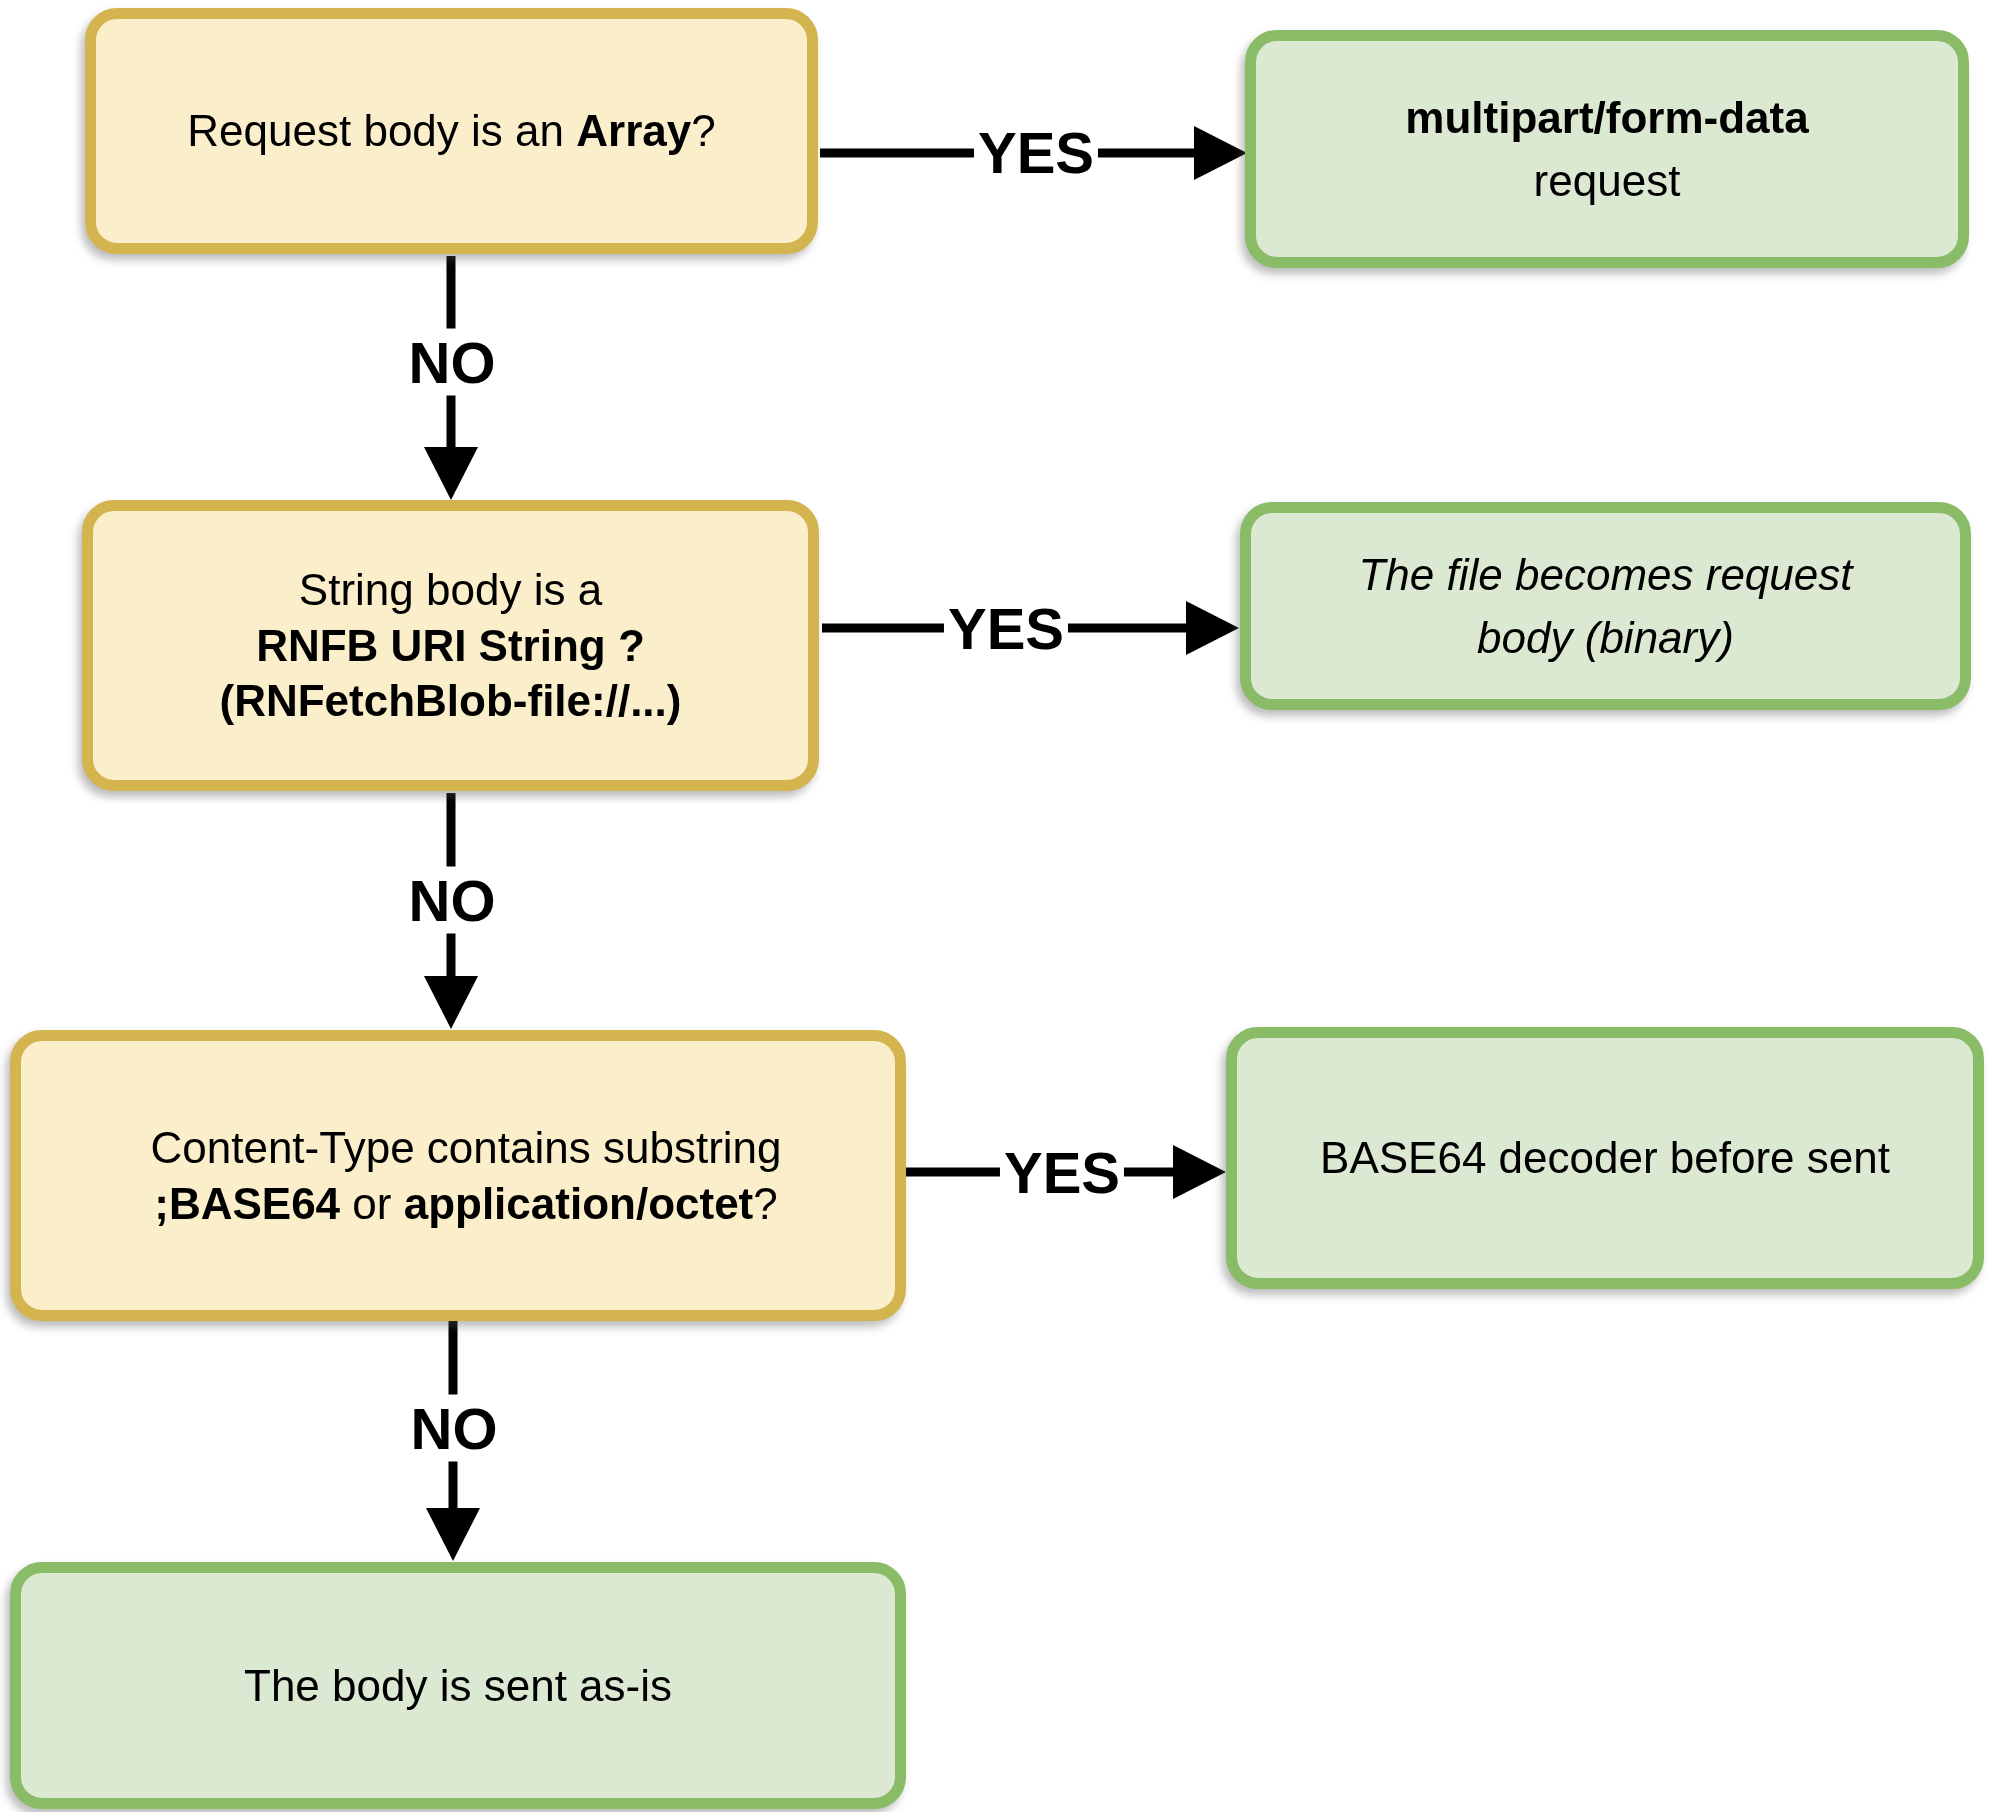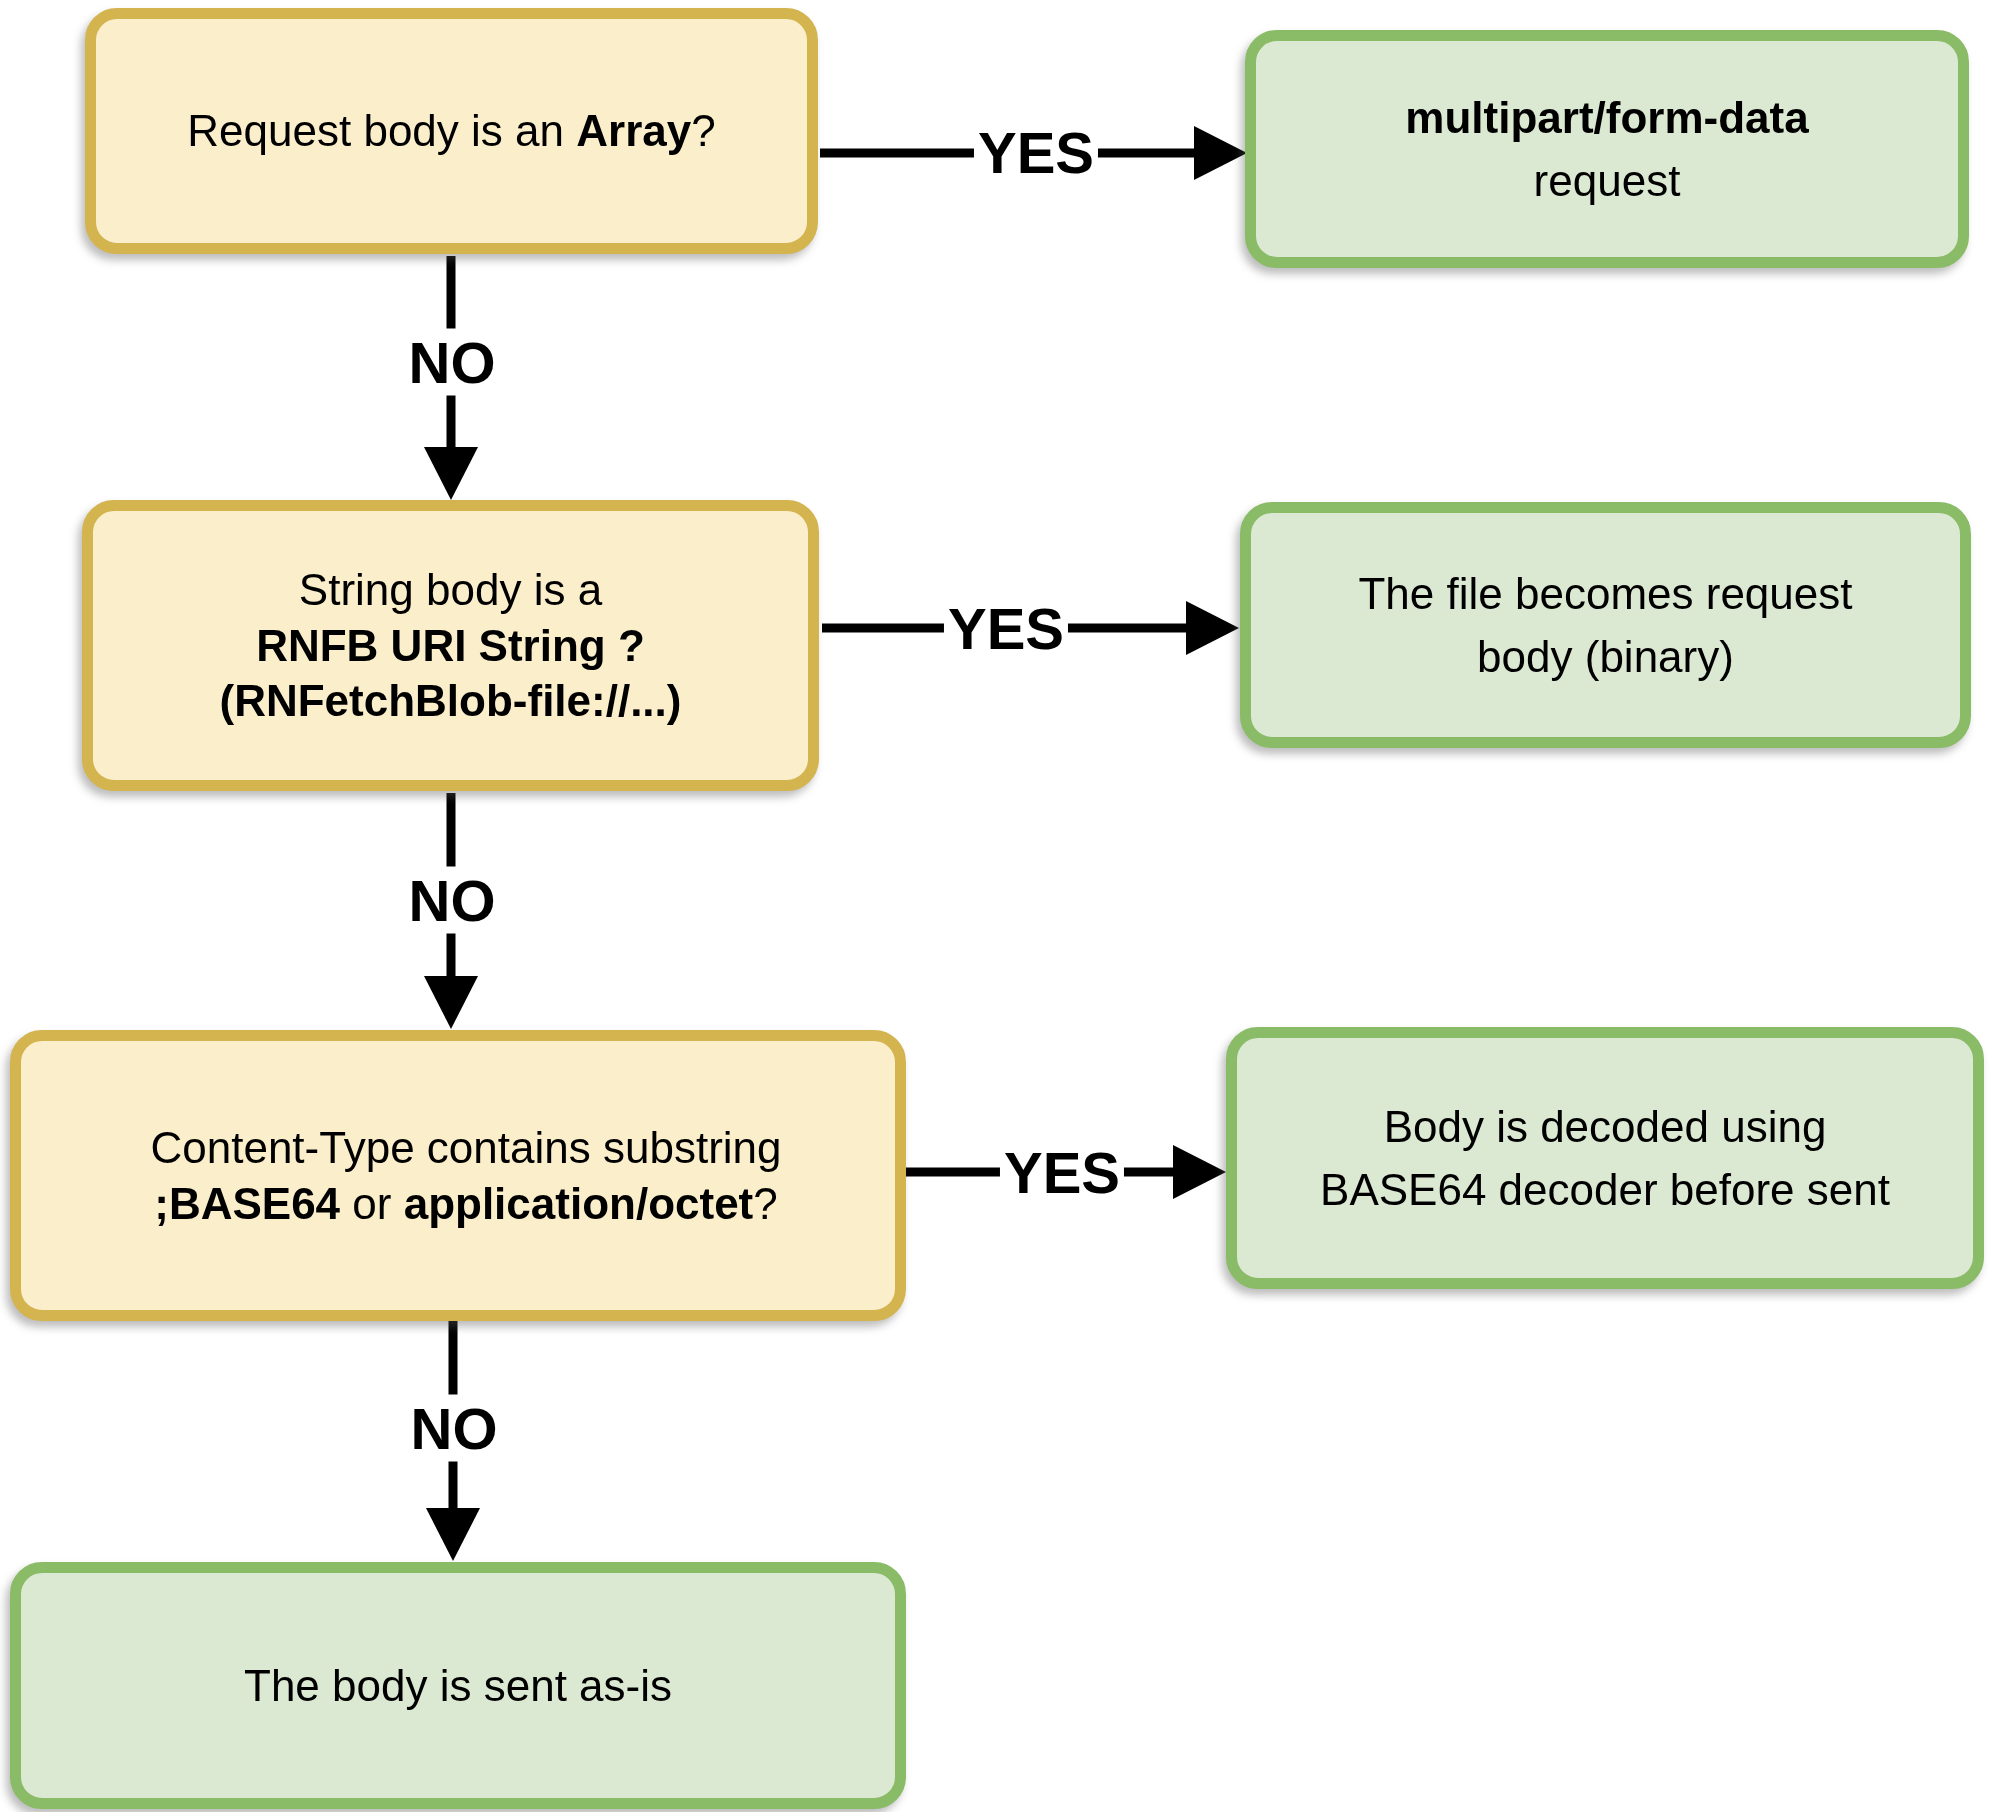--- a/index.html
+++ b/index.html
@@ -64,21 +64,21 @@
     font-weight: bold;
     font-size: 58px;
     background: var(--background);
     padding: 0 4px;
     color: var(--text);
   }
   
   #box-q-array      { left: 85px;   top: 8px;    width: 733px; height: 246px; }
   #box-r-multipart  { left: 1245px; top: 30px;   width: 724px; height: 238px; }
   #box-q-rnfb       { left: 82px;   top: 500px;  width: 737px; height: 291px; }
-  #box-r-file       { left: 1240px; top: 502px;  width: 731px; height: 246px; }
+  #box-r-file       { left: 1240px; top: 502px;  width: 731px; height: 208px; font-style: italic; }
   #box-q-base64     { left: 10px;   top: 1030px; width: 896px; height: 291px; padding-left: 16px; }
   #box-r-decoded    { left: 1226px; top: 1027px; width: 758px; height: 262px; }
   #box-r-asis       { left: 10px;   top: 1562px; width: 896px; height: 247px; }
   
   #label-yes-1 { left: 1036px; top: 152px; }
   #label-no-1  { left: 452px;  top: 362px; }
   #label-yes-2 { left: 1006px; top: 628px; }
   #label-no-2  { left: 452px;  top: 900px; }
   #label-yes-3 { left: 1062px; top: 1172px; }
   #label-no-3  { left: 454px;  top: 1428px; }
@@ -140,21 +140,20 @@
     <div class="line"><span>The file becomes request</span></div>
     <div class="line"><span>body (binary)</span></div>
   </div>
 
   <div class="node decision" id="box-q-base64">
     <div class="line"><span>Content-Type contains substring</span></div>
     <div class="line"><span class="b">;BASE64</span><span> or </span><span class="b">application/octet</span><span>?</span></div>
   </div>
 
   <div class="node result" id="box-r-decoded">
-    <div class="line"><span>Body is decoded using</span></div>
     <div class="line"><span>BASE64 decoder before sent</span></div>
   </div>
 
   <div class="node result" id="box-r-asis">
     <div class="line"><span>The body is sent as-is</span></div>
   </div>
 
   <div class="edge-label" id="label-yes-1">YES</div>
   <div class="edge-label" id="label-no-1">NO</div>
   <div class="edge-label" id="label-yes-2">YES</div>

